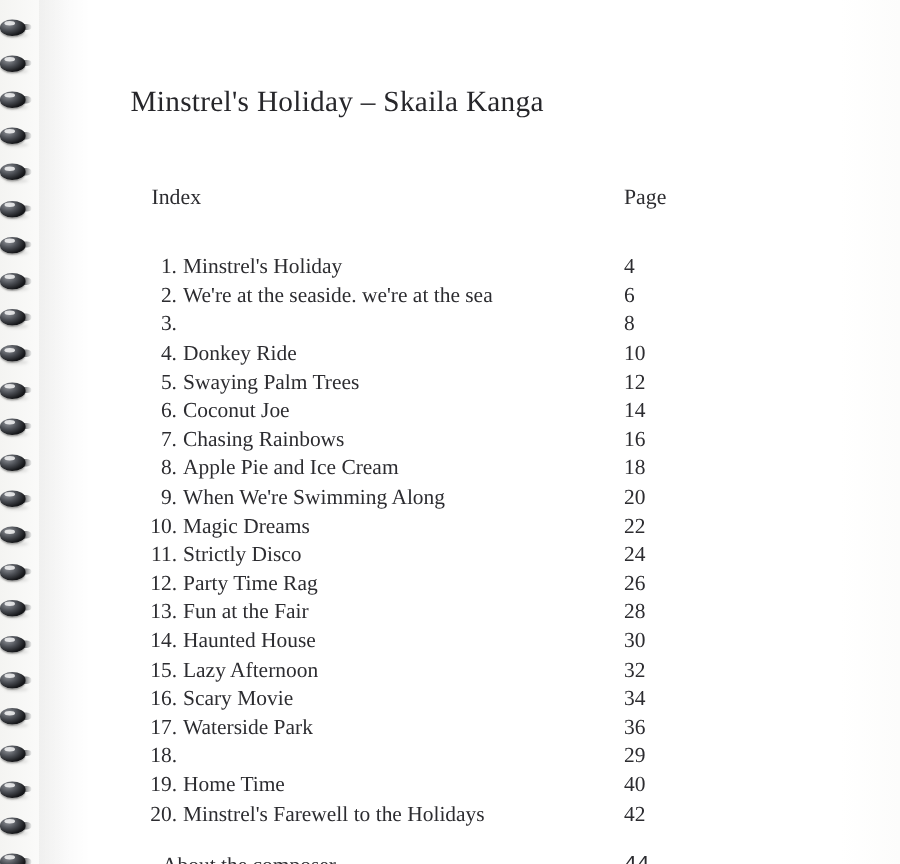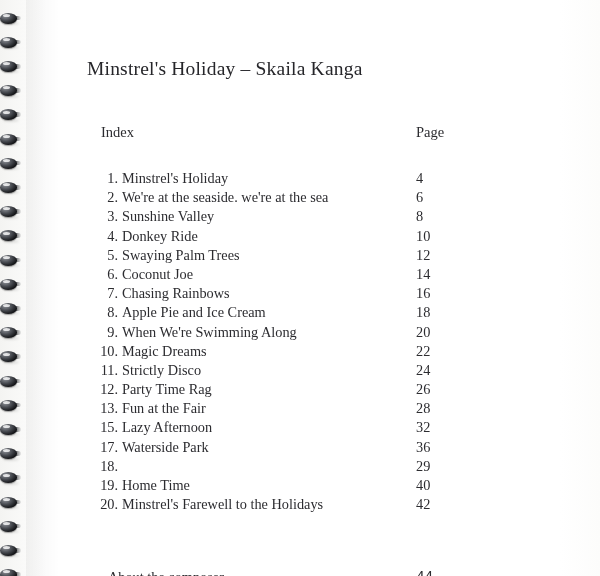--- a/index.html
+++ b/index.html
@@ -387,21 +387,20 @@
         <span class="row-title">Minstrel's Holiday</span>
         <span class="row-page">4</span>
       </li>
       <li class="index-row">
         <span class="row-num">2.</span>
         <span class="row-title">We're at the seaside. we're at the sea</span>
         <span class="row-page">6</span>
       </li>
       <li class="index-row">
         <span class="row-num">3.</span>
-        <span class="row-title">Sunshine Valley</span>
         <span class="row-page">8</span>
       </li>
       <li class="index-row">
         <span class="row-num">4.</span>
         <span class="row-title">Donkey Ride</span>
         <span class="row-page">10</span>
       </li>
       <li class="index-row">
         <span class="row-num">5.</span>
         <span class="row-title">Swaying Palm Trees</span>
@@ -441,23 +440,33 @@
         <span class="row-num">12.</span>
         <span class="row-title">Party Time Rag</span>
         <span class="row-page">26</span>
       </li>
       <li class="index-row">
         <span class="row-num">13.</span>
         <span class="row-title">Fun at the Fair</span>
         <span class="row-page">28</span>
       </li>
       <li class="index-row">
+        <span class="row-num">14.</span>
+        <span class="row-title">Haunted House</span>
+        <span class="row-page">30</span>
+      </li>
+      <li class="index-row">
         <span class="row-num">15.</span>
         <span class="row-title">Lazy Afternoon</span>
         <span class="row-page">32</span>
+      </li>
+      <li class="index-row">
+        <span class="row-num">16.</span>
+        <span class="row-title">Scary Movie</span>
+        <span class="row-page">34</span>
       </li>
       <li class="index-row">
         <span class="row-num">17.</span>
         <span class="row-title">Waterside Park</span>
         <span class="row-page">36</span>
       </li>
       <li class="index-row">
         <span class="row-num">18.</span>
         <span class="row-page">29</span>
       </li>

